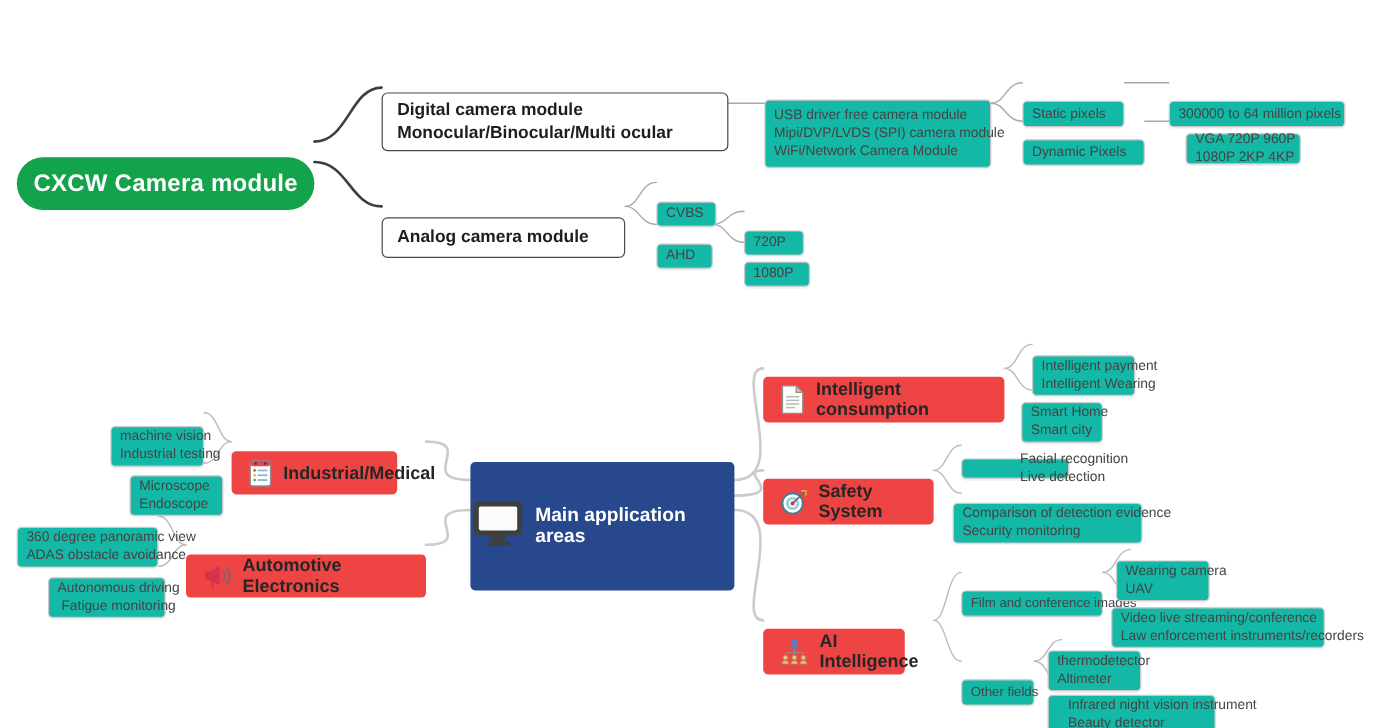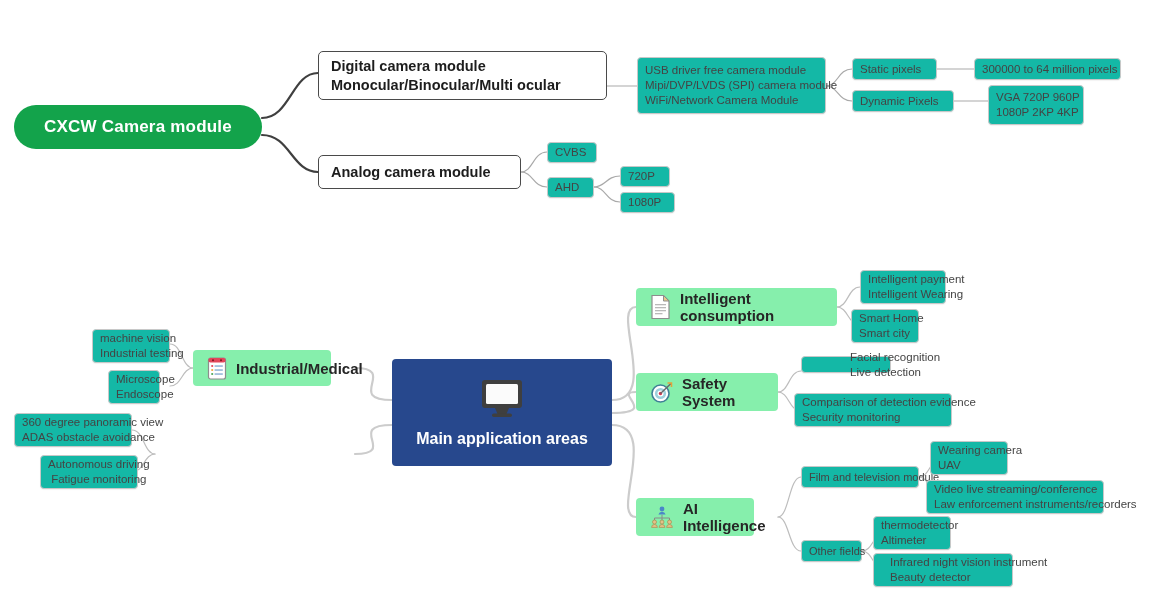--- a/index.html
+++ b/index.html
@@ -4,53 +4,53 @@
 <style>
   html,body{margin:0;padding:0;background:#ffffff;}
   body{
     width:1150px;height:607px;position:relative;overflow:hidden;
     font-family:"Liberation Sans","DejaVu Sans",sans-serif;
     color:#3a3a3a;
   }
   #canvas{position:absolute;inset:0;width:1150px;height:607px;}
   svg.links{position:absolute;left:0;top:0;width:1150px;height:607px;pointer-events:none;}
 
-  .node{position:absolute;box-sizing:border-box;display:flex;align-items:center;}
+  .node{position:absolute;box-sizing:border-box;display:flex;align-items:center;margin-top:26px;}
   .leaf{
     background:#14b8a6;border:1px solid #c8c8c8;border-radius:4px;
     font-size:11.5px;line-height:15px;color:#444;
     padding:4px 7px;white-space:pre;
     box-shadow:0 1px 1px rgba(0,0,0,.05);
   }
   .leaf.tight{font-size:11px;line-height:14px;padding:3px 7px;}
 
   .box-out{
     background:#ffffff;border:1.6px solid #4a4a4a;border-radius:5px;
     color:#1d1d1d;font-weight:bold;font-size:14.5px;line-height:19px;
     padding:6px 12px;white-space:pre;
   }
 
   .root-green{
     background:#13a34b;border-radius:22px;color:#fff;
-    font-weight:bold;font-size:17px;letter-spacing:.2px;
+    font-weight:bold;font-size:20px;letter-spacing:.2px;
     justify-content:center;
   }
 
   .root-blue{
     background:#27488d;border-radius:4px;color:#fff;
     font-weight:bold;font-size:16px;
-    flex-direction:column;justify-content:center;align-items:center;
+    justify-content:center;align-items:center;
     gap:8px;
   }
 
   .cat{
     background:#f5c košmar;
   }
   .cat{
-    background:#86efac;border-radius:4px;color:#262626;
+    background:#ef4444;border-radius:4px;color:#262626;
     font-weight:bold;font-size:15px;
     gap:9px;padding:0 14px;
   }
   .cat .ico{flex:0 0 auto;display:flex;align-items:center;justify-content:center;}
   .mono-ico{flex:0 0 auto;}
   .txt{display:block;}
 </style>
 </head>
 <body>
 
@@ -135,21 +135,21 @@
   <div class="node leaf" style="left:852px;top:58px;width:85px;height:22px;">
     <span class="txt">Static pixels</span>
   </div>
   <div class="node leaf" style="left:974px;top:58px;width:147px;height:22px;">
     <span class="txt">300000 to 64 million pixels</span>
   </div>
 
   <div class="node leaf" style="left:852px;top:90px;width:102px;height:22px;">
     <span class="txt">Dynamic Pixels</span>
   </div>
-  <div class="node leaf" style="left:988px;top:85px;width:96px;height:40px;">
+  <div class="node leaf" style="left:988px;top:85px;width:96px;height:26px;">
     <span class="txt">VGA 720P 960P
 1080P 2KP 4KP</span>
   </div>
 
   <div class="node box-out" style="left:318px;top:155px;width:203px;height:34px;">
     <span class="txt">Analog camera module</span>
   </div>
 
   <div class="node leaf" style="left:547px;top:142px;width:50px;height:21px;">
     <span class="txt">CVBS</span>
@@ -190,25 +190,36 @@
         <circle cx="5.2" cy="18" r="1.1" fill="#4aa657"></circle>
           <rect x="7.6" y="17.3" width="8.2" height="1.5" fill="#8fb4d6"></rect>
       </svg>
     </span>
     <span class="txt">Industrial/Medical</span>
   </div>
   <div class="node leaf" style="left:92px;top:329px;width:78px;height:34px;">
     <span class="txt">machine vision
 Industrial testing</span>
   </div>
-  <div class="node leaf" style="left:108px;top:370px;width:52px;height:34px;">
+  <div class="node leaf" style="left:108px;top:370px;width:78px;height:34px;">
     <span class="txt">Microscope
 Endoscope</span>
   </div>
 
+  <div class="node cat" style="left:155px;top:436px;width:200px;height:36px;">
+    <span class="ico">
+      <svg width="24" height="22" viewBox="0 0 24 22">
+        <path d="M2 7 H7 L14 2.5 V19 L7 14.5 H2 Z" fill="#d9304c"></path>
+        <rect x="7.2" y="13.8" width="1.8" height="7" fill="#d9304c"></rect>
+        <path d="M16.5 6.5 a6 6 0 0 1 0 9" fill="none" stroke="#6a6a6a" stroke-width="1.4"></path>
+        <path d="M19.5 4 a9.5 9.5 0 0 1 0 14" fill="none" stroke="#6a6a6a" stroke-width="1.4"></path>
+      </svg>
+    </span>
+    <span class="txt">Automotive Electronics</span>
+  </div>
   <div class="node leaf" style="left:14px;top:413px;width:118px;height:34px;">
     <span class="txt">360 degree panoramic view
 ADAS obstacle avoidance</span>
   </div>
   <div class="node leaf" style="left:40px;top:455px;width:98px;height:34px;text-align:center;">
     <span class="txt">Autonomous driving
 Fatigue monitoring</span>
   </div>
 
   <div class="node cat" style="left:636px;top:288px;width:201px;height:38px;">
@@ -270,21 +281,21 @@
             <path d="M9.1 22.4 a2.9 2.9 0 0 1 5.8 0 Z"></path>
           <circle cx="19.5" cy="17" r="2"></circle>
             <path d="M16.6 22.4 a2.9 2.9 0 0 1 5.8 0 Z"></path>
         </g>
       </svg>
     </span>
     <span class="txt">AI Intelligence</span>
   </div>
 
   <div class="node leaf tight" style="left:801px;top:466px;width:118px;height:22px;">
-    <span class="txt">Film and television module</span>
+    <span class="txt">Film and conference images</span>
   </div>
   <div class="node leaf" style="left:930px;top:441px;width:78px;height:34px;">
     <span class="txt">Wearing camera
 UAV</span>
   </div>
   <div class="node leaf" style="left:926px;top:480px;width:178px;height:34px;">
     <span class="txt">Video live streaming/conference
 Law enforcement instruments/recorders</span>
   </div>
 

